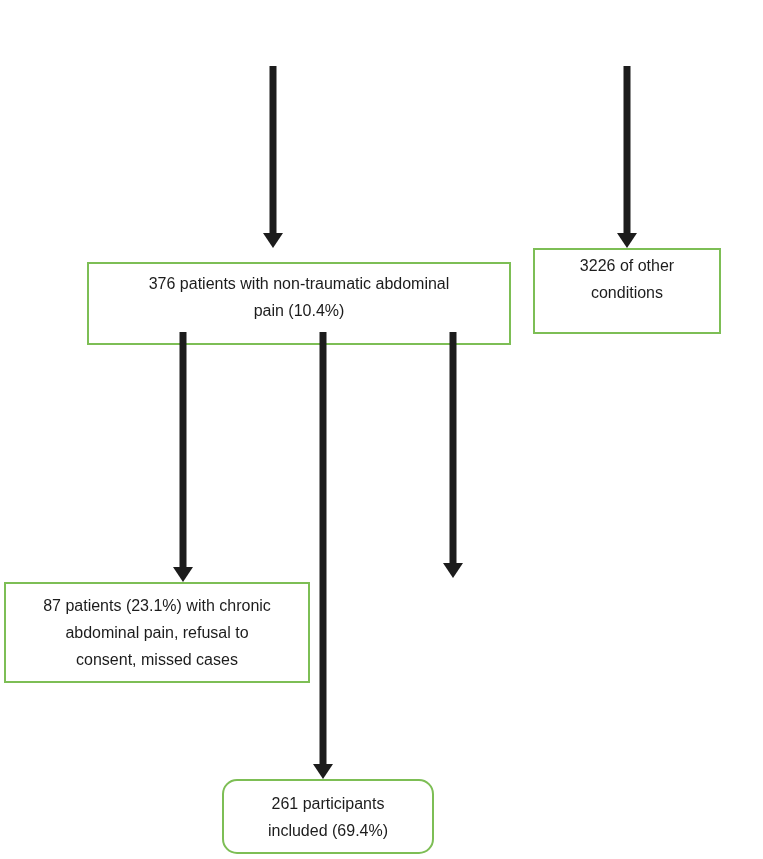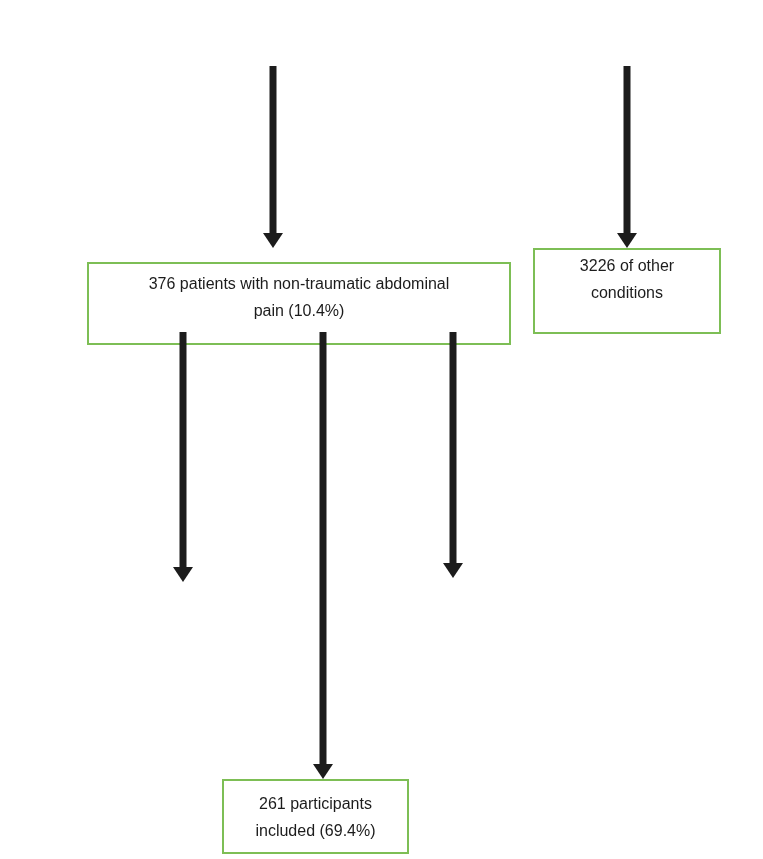--- a/index.html
+++ b/index.html
@@ -33,21 +33,21 @@
     text-align: center;
     font-size: 16px;
     line-height: 27px;
     white-space: pre-line;
   }
   #box-ed-visits        { left: 162px; top: 3px;   width: 594px; height: 62px; }
   #box-abdominal        { left: 87px;  top: 248px; width: 424px; height: 83px;  padding-bottom: 14px; margin-top: 14px; }
   #box-other-conditions { left: 533px; top: 248px; width: 188px; height: 86px;  padding-bottom: 24px; }
   #box-excluded-chronic { left: 4px;   top: 582px; width: 306px; height: 101px; }
   #box-incomplete-data  { left: 340px; top: 578px; width: 363px; height: 103px; }
-  #box-included         { left: 222px; top: 779px; width: 187px; height: 75px; }
+  #box-included         { left: 222px; top: 779px; width: 212px; height: 75px; border-radius: 15px; }
 
   .arrow { position: absolute; }
   .arrow .shaft {
     position: absolute;
     left: 50%;
     transform: translateX(-50%);
     top: 0;
     bottom: 14px;
     width: 7px;
     background: var(--arrow);
@@ -74,20 +74,23 @@
 
 <div class="canvas">
 
 
   <div class="box" id="box-abdominal">376 patients with non-traumatic abdominal
 pain (10.4%)</div>
 
   <div class="box" id="box-other-conditions">3226 of other
 conditions</div>
 
+  <div class="box" id="box-excluded-chronic">87 patients (23.1%) with chronic
+abdominal pain, refusal to
+consent, missed cases</div>
 
 
   <div class="box" id="box-included">261 participants
 included (69.4%)</div>
 
   <div class="arrow" id="arrow-visits-to-abdominal">
     <div class="shaft"></div>
     <div class="head"></div>
   </div>
 

